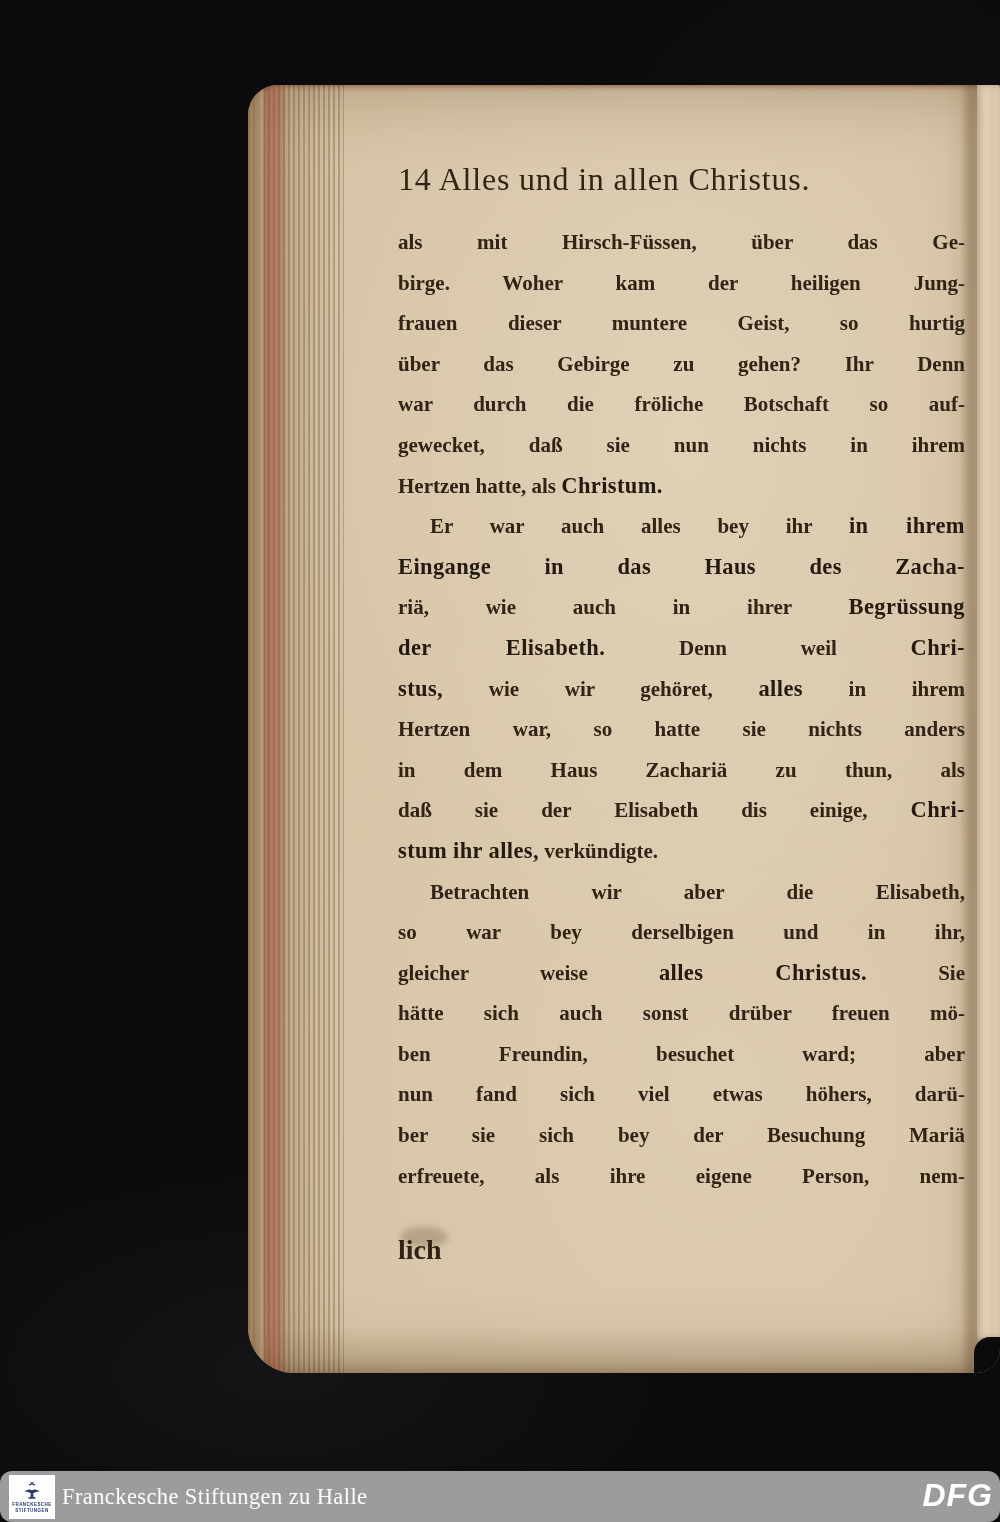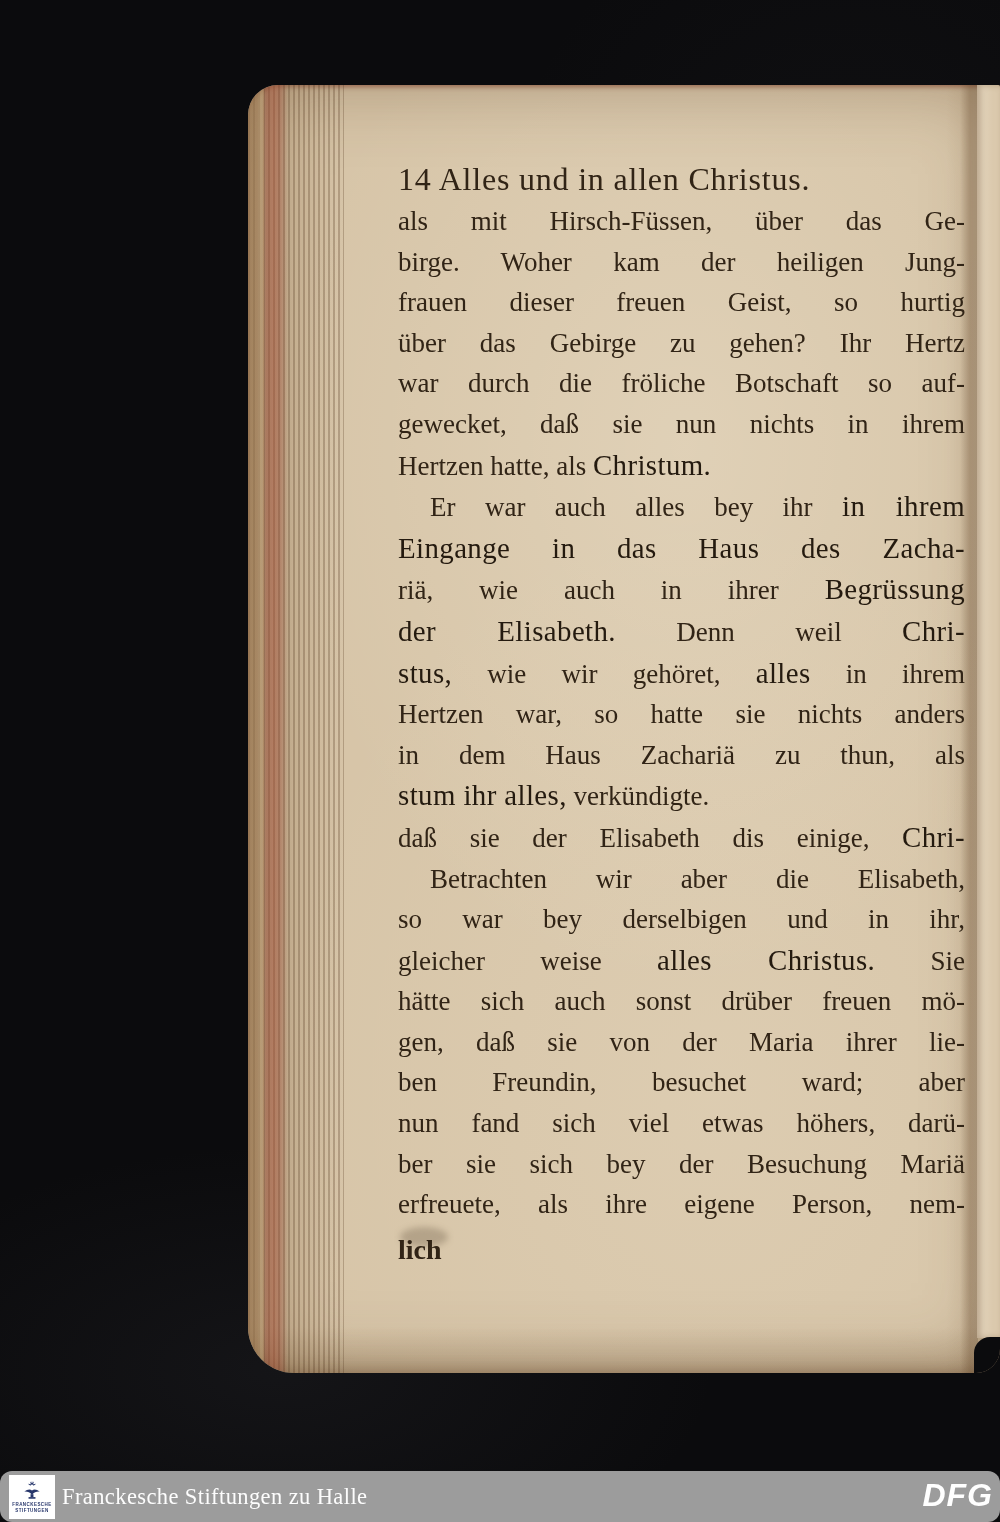--- a/index.html
+++ b/index.html
@@ -44,22 +44,22 @@
     background:linear-gradient(90deg, transparent, rgba(96,66,38,.30) 55%, rgba(70,46,26,.22));}
   .adjacent-page{position:absolute;right:0;top:0;width:23px;height:1253px;
     background:linear-gradient(90deg, rgba(255,250,238,.28), rgba(0,0,0,0) 70%), #dbc9ad;
     box-shadow:inset 3px 0 6px rgba(100,70,40,.35);}
   .corner-cut{position:absolute;right:0;bottom:0;width:26px;height:36px;
     background:var(--bg);border-top-left-radius:16px;}
 
   
   .page-header{position:absolute;left:150px;top:76px;width:520px;
     font-size:32px;font-weight:normal;letter-spacing:.8px;color:var(--ink);white-space:nowrap;}
-  .text-block{position:absolute;left:150px;top:116px;width:567px;color:var(--ink);
-    font-size:27px;font-weight:normal;line-height:40.6px;}
+  .text-block{position:absolute;left:150px;top:137px;width:567px;color:var(--ink);
+    font-size:21px;font-weight:bold;line-height:40.6px;}
   .line{text-align:justify;text-align-last:justify;}
   .line.indent{text-indent:32px;}
   .line.end{text-align-last:left;}
   .line .em{color:var(--ink-em);font-size:1.07em;letter-spacing:.4px;}
   .catchword{position:absolute;left:150px;top:1149px;width:567px;text-align:left;
     color:var(--ink);font-size:28px;font-weight:bold;padding-right:2px;}
   .smudge{position:absolute;left:152px;top:1142px;width:48px;height:20px;border-radius:50%;
     background:rgba(95,80,58,.30);filter:blur(3px);}
 
   
@@ -84,39 +84,38 @@
   <div class="book">
     <div class="fore-edge"></div>
     <div class="crease"></div>
     <div class="adjacent-page"></div>
 
     <div class="page-header">14 Alles und in allen Christus.</div>
 
     <div class="text-block">
         <div class="line"><span>als mit Hirsch-Füssen, über das Ge-</span></div>
         <div class="line"><span>birge. Woher kam der heiligen Jung-</span></div>
-        <div class="line"><span>frauen dieser freuen Geist, so hurtig</span></div>
-        <div class="line"><span>über das Gebirge zu gehen? Ihr Hertz</span></div>
+        <div class="line"><span>frauen dieser muntere Geist, so hurtig</span></div>
+        <div class="line"><span>über das Gebirge zu gehen? Ihr Denn</span></div>
         <div class="line"><span>war durch die fröliche Botschaft so auf-</span></div>
         <div class="line"><span>gewecket, daß sie nun nichts in ihrem</span></div>
         <div class="line end"><span>Hertzen hatte, als </span><span class="em">Christum.</span></div>
         <div class="line indent"><span>Er war auch alles bey ihr </span><span class="em">in ihrem</span></div>
         <div class="line"><span class="em">Eingange in das Haus des Zacha-</span></div>
         <div class="line"><span>riä, wie auch in ihrer </span><span class="em">Begrüssung</span></div>
         <div class="line"><span class="em">der Elisabeth.</span><span> Denn weil </span><span class="em">Chri-</span></div>
         <div class="line"><span class="em">stus,</span><span> wie wir gehöret, </span><span class="em">alles</span><span> in ihrem</span></div>
         <div class="line"><span>Hertzen war, so hatte sie nichts anders</span></div>
         <div class="line"><span>in dem Haus Zachariä zu thun, als</span></div>
+        <div class="line"><span>daß sie der Elisabeth dis einige, </span><span class="em">Chri-</span></div>
         <div class="line end"><span class="em">stum ihr alles,</span><span> verkündigte.</span></div>
-        <div class="line"><span>daß sie der Elisabeth dis einige, </span><span class="em">Chri-</span></div>
         <div class="line indent"><span>Betrachten wir aber die Elisabeth,</span></div>
         <div class="line"><span>so war bey derselbigen und in ihr,</span></div>
         <div class="line"><span>gleicher weise </span><span class="em">alles Christus.</span><span> Sie</span></div>
         <div class="line"><span>hätte sich auch sonst drüber freuen mö-</span></div>
-        <div class="line"><span>gen, daß sie von der Maria ihrer lie-</span></div>
         <div class="line"><span>ben Freundin, besuchet ward; aber</span></div>
         <div class="line"><span>nun fand sich viel etwas höhers, darü-</span></div>
         <div class="line"><span>ber sie sich bey der Besuchung Mariä</span></div>
         <div class="line"><span>erfreuete, als ihre eigene Person, nem-</span></div>
       </div>
 
     <div class="smudge"></div>
 
     <div class="catchword">lich</div>
 

